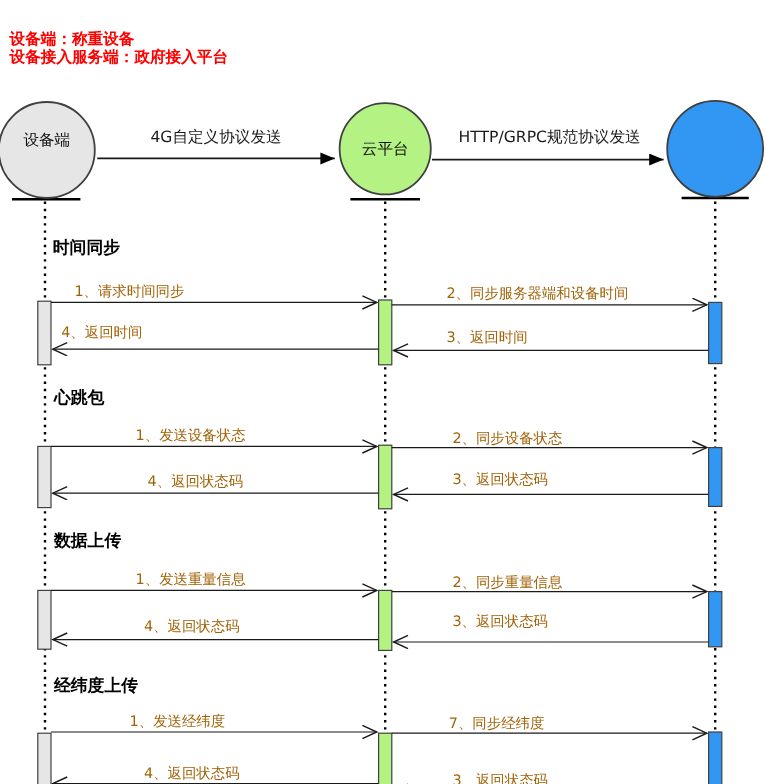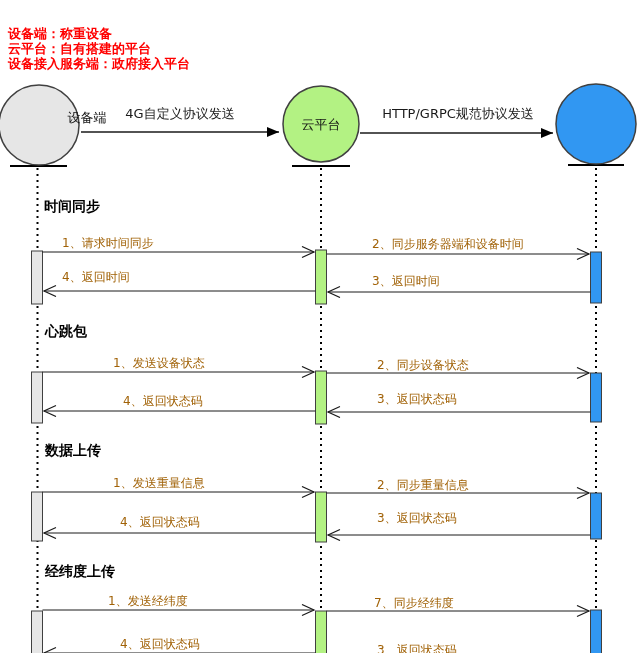--- a/index.html
+++ b/index.html
@@ -111,35 +111,34 @@
     <rect x="590.5" y="587" width="11" height="50" stroke="#404040" fill="#3197f2"></rect>
 
     <line x1="42.5" y1="587" x2="314" y2="587" stroke="#1a1a1a" stroke-width="1" marker-end="url(#arrowOpen)"></line>
     <line x1="326.5" y1="588" x2="589" y2="588" stroke="#1a1a1a" stroke-width="1" marker-end="url(#arrowOpen)"></line>
     <line x1="590.5" y1="636" x2="328" y2="636" stroke="#1a1a1a" stroke-width="1" marker-end="url(#arrowOpen)"></line>
     <line x1="315.5" y1="630" x2="44" y2="630" stroke="#1a1a1a" stroke-width="1" marker-end="url(#arrowOpen)"></line>
   </svg>
 
   <div class="abs legend">
     <div>设备端：称重设备</div>
-    <div>云平台：自有搭建的平台</div>
     <div>设备接入服务端：政府接入平台</div>
   </div>
 
-  <div class="abs actor-label" style="left:1px; top:64px; width:76px; height:60px;padding-left:48px;">设备端</div>
+  <div class="abs actor-label" style="left:1px; top:64px; width:76px; height:60px;">设备端</div>
   <div class="abs actor-label" style="left:284px; top:64px; width:74px; height:74px;">云平台</div>
 
   <div class="abs top-link-label" style="left:81px; top:82px; width:198px;">4G自定义协议发送</div>
   <div class="abs top-link-label" style="left:358px; top:82px; width:200px;">HTTP/GRPC规范协议发送</div>
 
   <div class="abs section-heading" style="left:44px; top:175px;">时间同步</div>
   <div class="abs msg-label" style="left:62px;  top:212px;">1、请求时间同步</div>
   <div class="abs msg-label" style="left:372px; top:213px;">2、同步服务器端和设备时间</div>
   <div class="abs msg-label" style="left:372px; top:250px;">3、返回时间</div>
-  <div class="abs msg-label" style="left:62px;  top:246px;">4、返回时间</div>
+  <div class="abs msg-label" style="left:51px;  top:246px;">4、返回时间</div>
 
   <div class="abs section-heading" style="left:45px; top:300px;">心跳包</div>
   <div class="abs msg-label" style="left:113px; top:332px;">1、发送设备状态</div>
   <div class="abs msg-label" style="left:377px; top:334px;">2、同步设备状态</div>
   <div class="abs msg-label" style="left:377px; top:368px;">3、返回状态码</div>
   <div class="abs msg-label" style="left:123px; top:370px;">4、返回状态码</div>
 
   <div class="abs section-heading" style="left:45px; top:419px;">数据上传</div>
   <div class="abs msg-label" style="left:113px; top:452px;">1、发送重量信息</div>
   <div class="abs msg-label" style="left:377px; top:454px;">2、同步重量信息</div>

